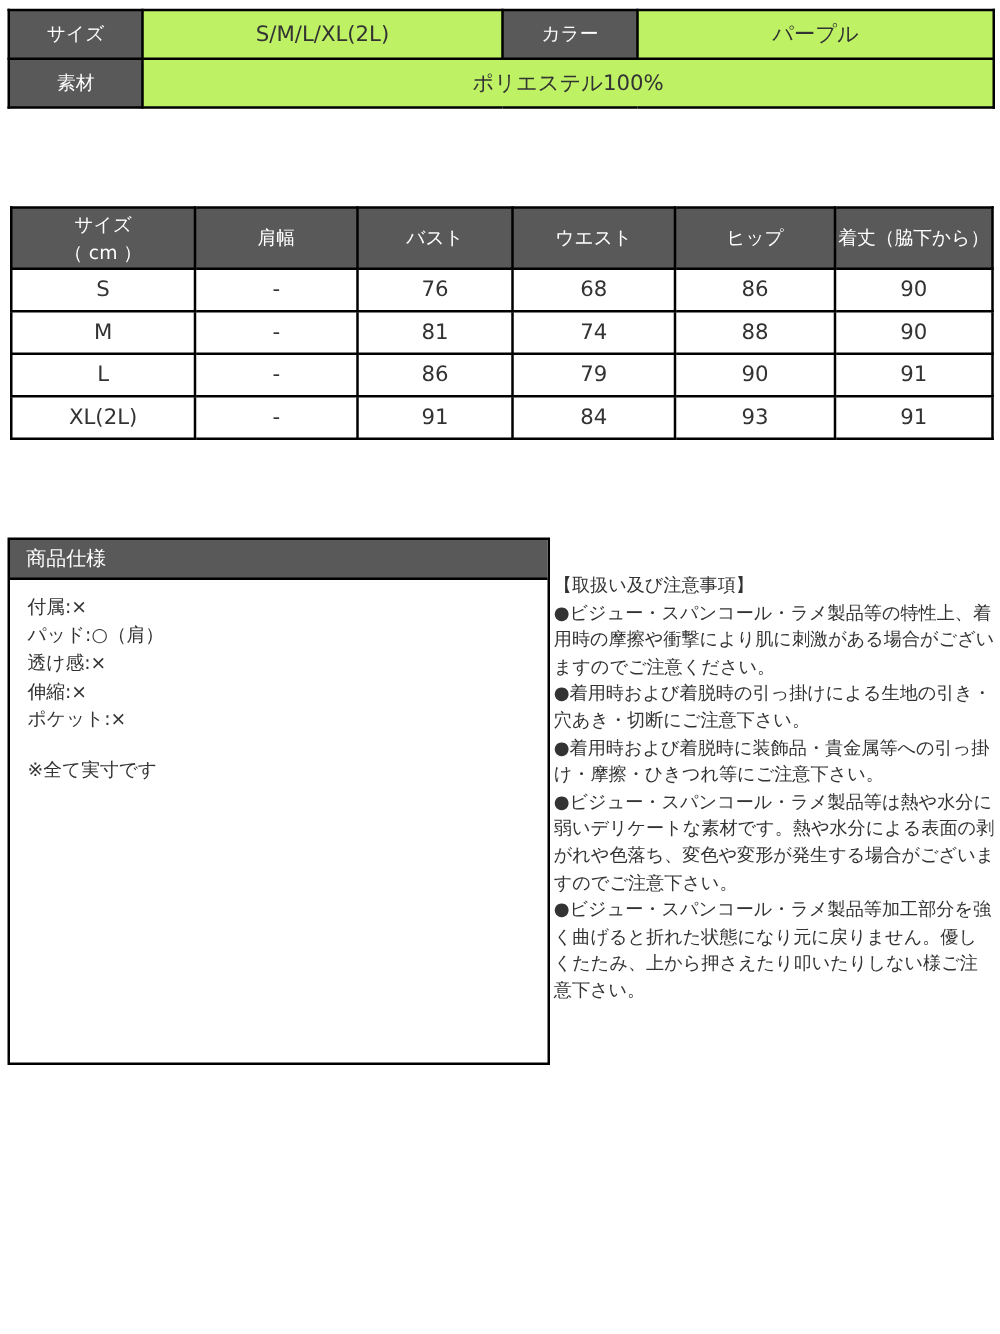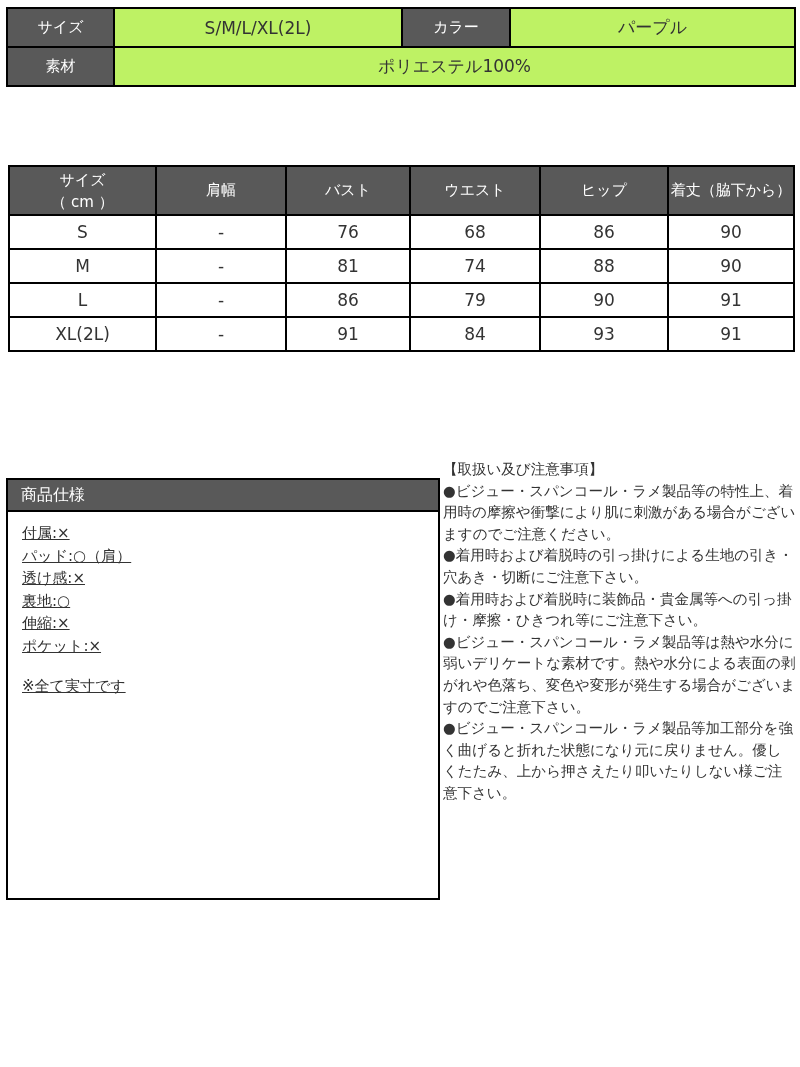--- a/index.html
+++ b/index.html
@@ -48,35 +48,34 @@
     height: 32px; padding: 0;
     text-align: center; vertical-align: middle;
     font-size: 17px; color: var(--body-text, #333333);
   }
 
   
   .spec-box {
     position: absolute; left: 6px; top: 430px;
     width: 434px; height: 422px;
     border: 2px solid var(--border, #000000);
-    box-sizing: border-box; background: #ffffff; margin-top: 48px;
+    box-sizing: border-box; background: #ffffff;
   }
   .spec-box-header {
     background: var(--header-bg, #595959);
     color: var(--header-text, #ffffff);
     height: 30px; line-height: 30px;
     padding-left: 13px;
     font-size: 16px;
     border-bottom: 2px solid var(--border, #000000);
   }
   .spec-box-body {
     padding: 10px 14px;
     font-size: 15px; line-height: 22.5px;
     color: var(--body-text, #333333);
-    text-decoration: underline;
   }
   .spec-note { margin-top: 18px; }
 
   
   .precautions {
     position: absolute; left: 443px; top: 459px; width: 353px;
     font-size: 14.5px; line-height: 21.6px;
     color: var(--body-text, #333333);
   }
   .precautions p { margin: 0; padding: 0; }
@@ -162,21 +161,20 @@
       </tr>
     </tbody>
   </table>
 
   <div class="spec-box">
     <div class="spec-box-header">商品仕様</div>
     <div class="spec-box-body">
       <div class="spec-line">付属:×</div>
       <div class="spec-line">パッド:○（肩）</div>
       <div class="spec-line">透け感:×</div>
-      <div class="spec-line">裏地:○</div>
       <div class="spec-line">伸縮:×</div>
       <div class="spec-line">ポケット:×</div>
       <div class="spec-note">※全て実寸です</div>
     </div>
   </div>
 
   <div class="precautions">
     <p>【取扱い及び注意事項】</p>
     <p>●ビジュー・スパンコール・ラメ製品等の特性上、着用時の摩擦や衝撃により肌に刺激がある場合がございますのでご注意ください。</p>
     <p>●着用時および着脱時の引っ掛けによる生地の引き・穴あき・切断にご注意下さい。</p>

